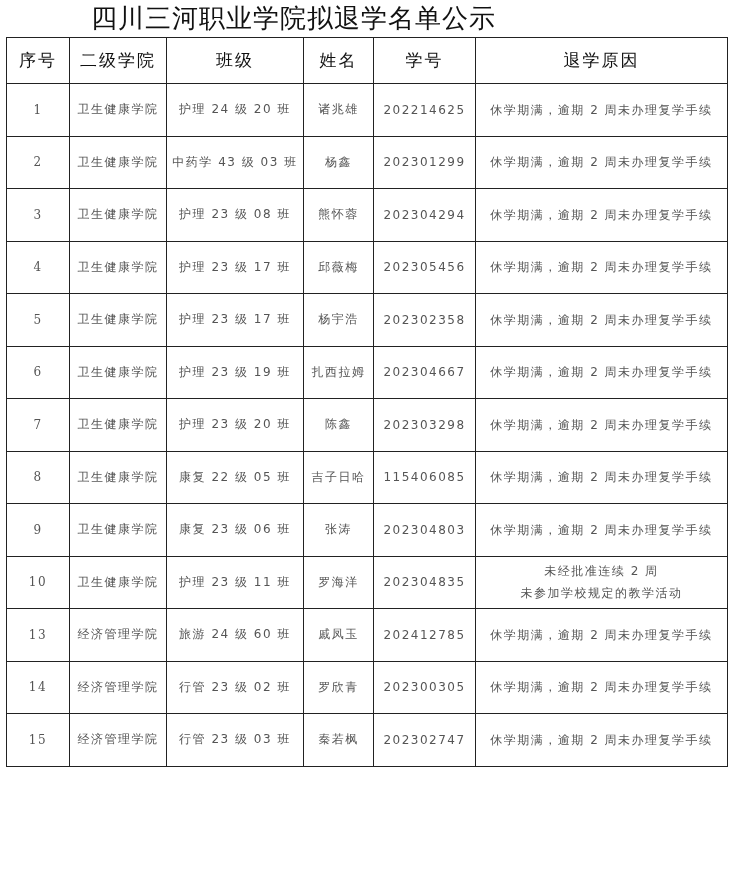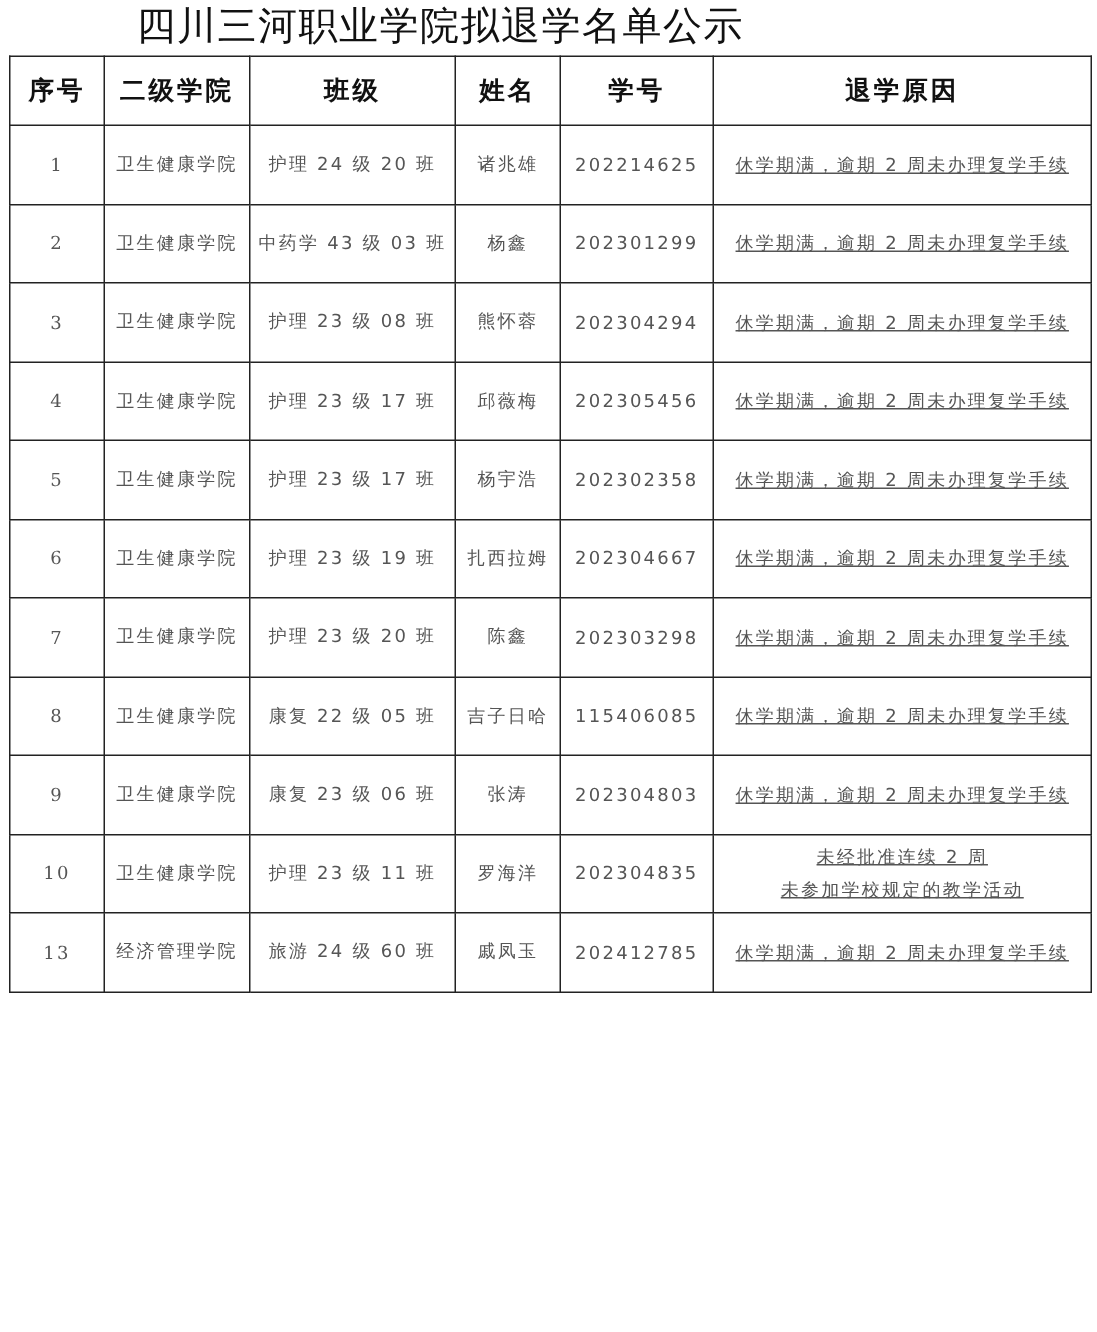--- a/index.html
+++ b/index.html
@@ -5,26 +5,26 @@
     html, body { margin: 0; padding: 0; background: #ffffff; }
     body { width: 731px; height: 888px; position: relative; overflow: hidden;
            font-family: "DejaVu Sans", "Liberation Sans", sans-serif; color: #333; }
     .title { position: absolute; left: 0; top: 0; width: 587px; height: 37px;
              text-align: center; font-size: 26px; line-height: 36px; color: #111;
              letter-spacing: 1px; }
     table.roster { position: absolute; left: 6px; top: 37px; width: 721px;
                    border-collapse: collapse; table-layout: fixed; }
     table.roster th, table.roster td { border: 1.5px solid #222; text-align: center;
                    vertical-align: middle; padding: 0; }
-    table.roster th { height: 45px; font-size: 17px; font-weight: bold; color: #111;
+    table.roster th { height: 45px; font-size: 17px; font-weight: normal; color: #111;
                       letter-spacing: 2px; font-family: "DejaVu Serif", "Liberation Serif", serif; }
     table.roster td { height: 51.5px; font-size: 12px; color: #555; letter-spacing: 1.5px; }
     td.num { font-family: "DejaVu Serif", "Liberation Serif", serif; font-size: 13px; letter-spacing: 0; }
     td.sid { font-size: 12px; letter-spacing: 0; }
-    td.reason { line-height: 22px; text-decoration: underline; }
+    td.reason { line-height: 22px; }
     .reason-line { display: block; }
   </style>
 </head>
 <body>
 
 <div class="title">四川三河职业学院拟退学名单公示</div>
 
 <table class="roster">
   <colgroup>
     <col style="width:63px">
@@ -149,14 +149,34 @@
       <tr>
         <td class="num">13</td>
         <td>经济管理学院</td>
         <td>旅游 24 级 60 班</td>
         <td>戚凤玉</td>
         <td class="sid">202412785</td>
         <td class="reason">
           <span class="reason-line">休学期满，逾期 2 周未办理复学手续</span>
         </td>
       </tr>
+      <tr>
+        <td class="num">14</td>
+        <td>经济管理学院</td>
+        <td>行管 23 级 02 班</td>
+        <td>罗欣青</td>
+        <td class="sid">202300305</td>
+        <td class="reason">
+          <span class="reason-line">休学期满，逾期 2 周未办理复学手续</span>
+        </td>
+      </tr>
+      <tr>
+        <td class="num">15</td>
+        <td>经济管理学院</td>
+        <td>行管 23 级 03 班</td>
+        <td>秦若枫</td>
+        <td class="sid">202302747</td>
+        <td class="reason">
+          <span class="reason-line">休学期满，逾期 2 周未办理复学手续</span>
+        </td>
+      </tr>
     </tbody>
 </table>
 
 </body></html>

